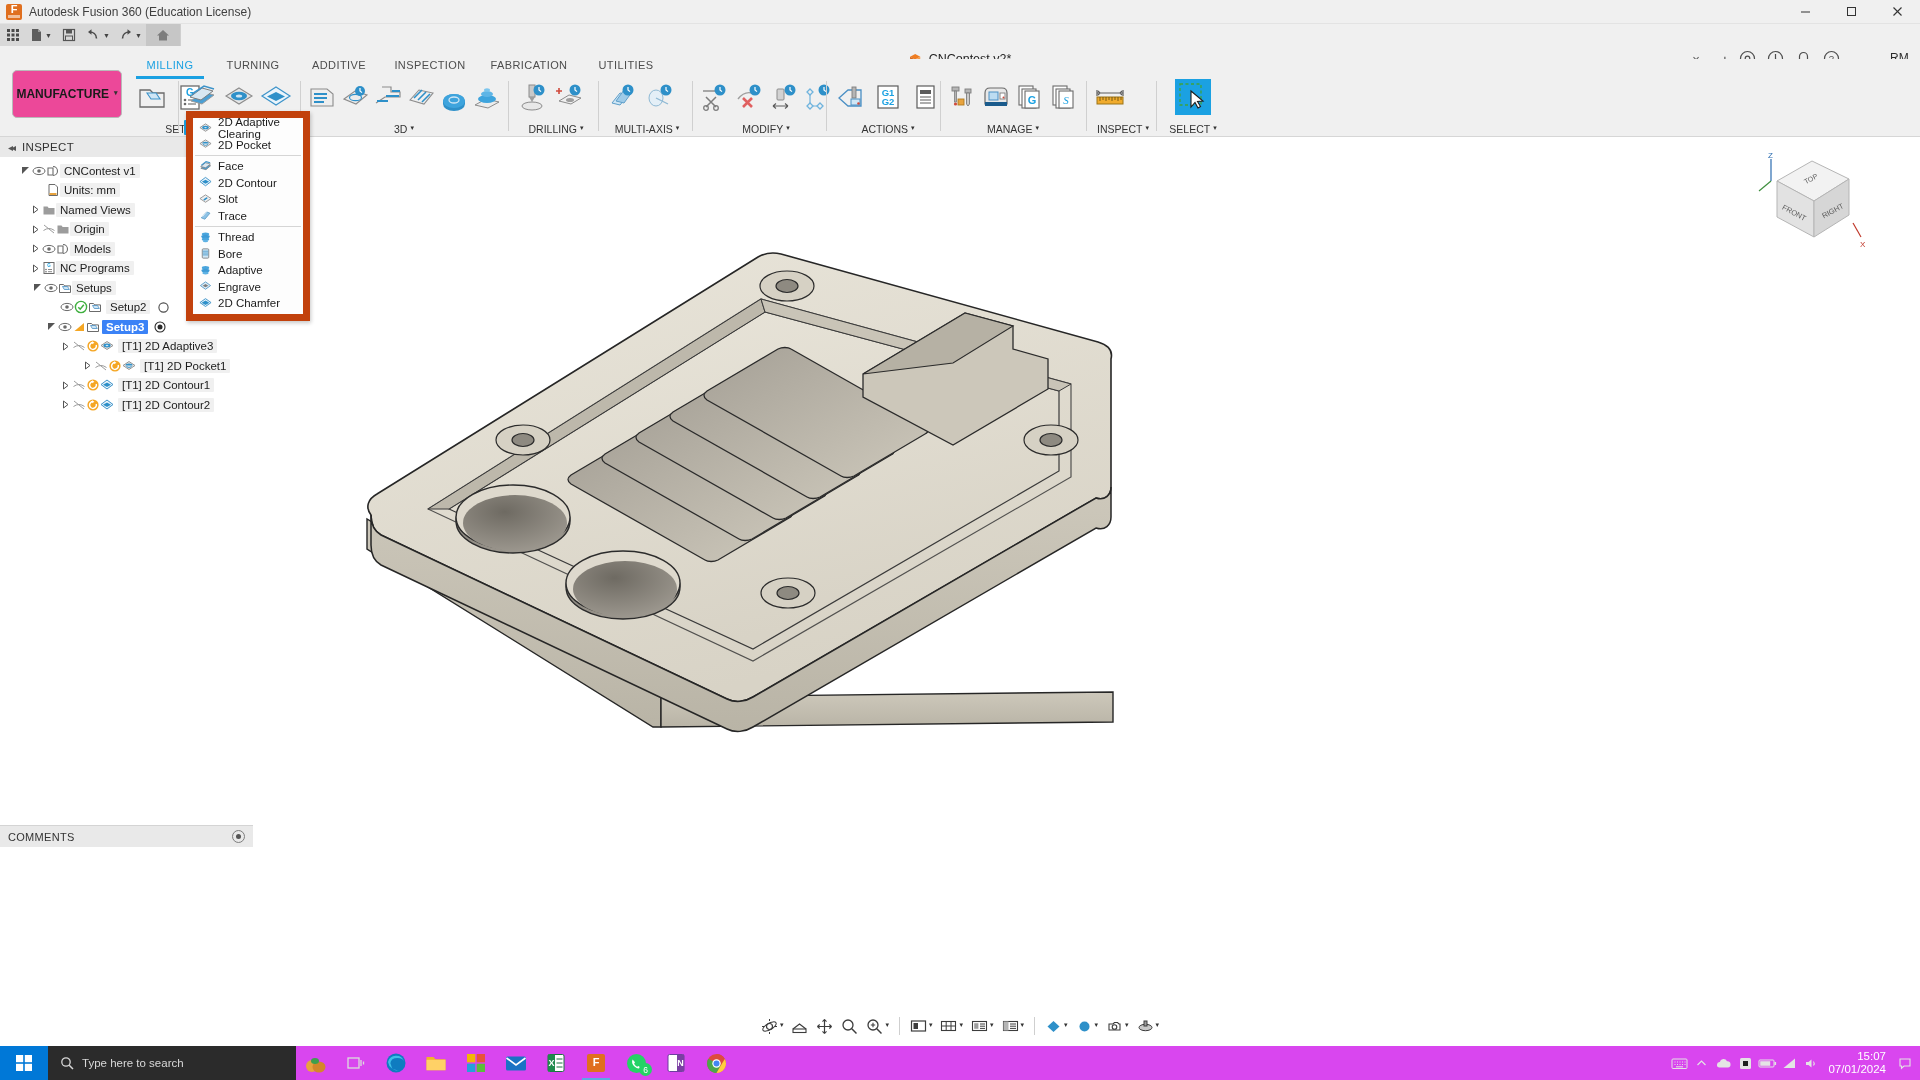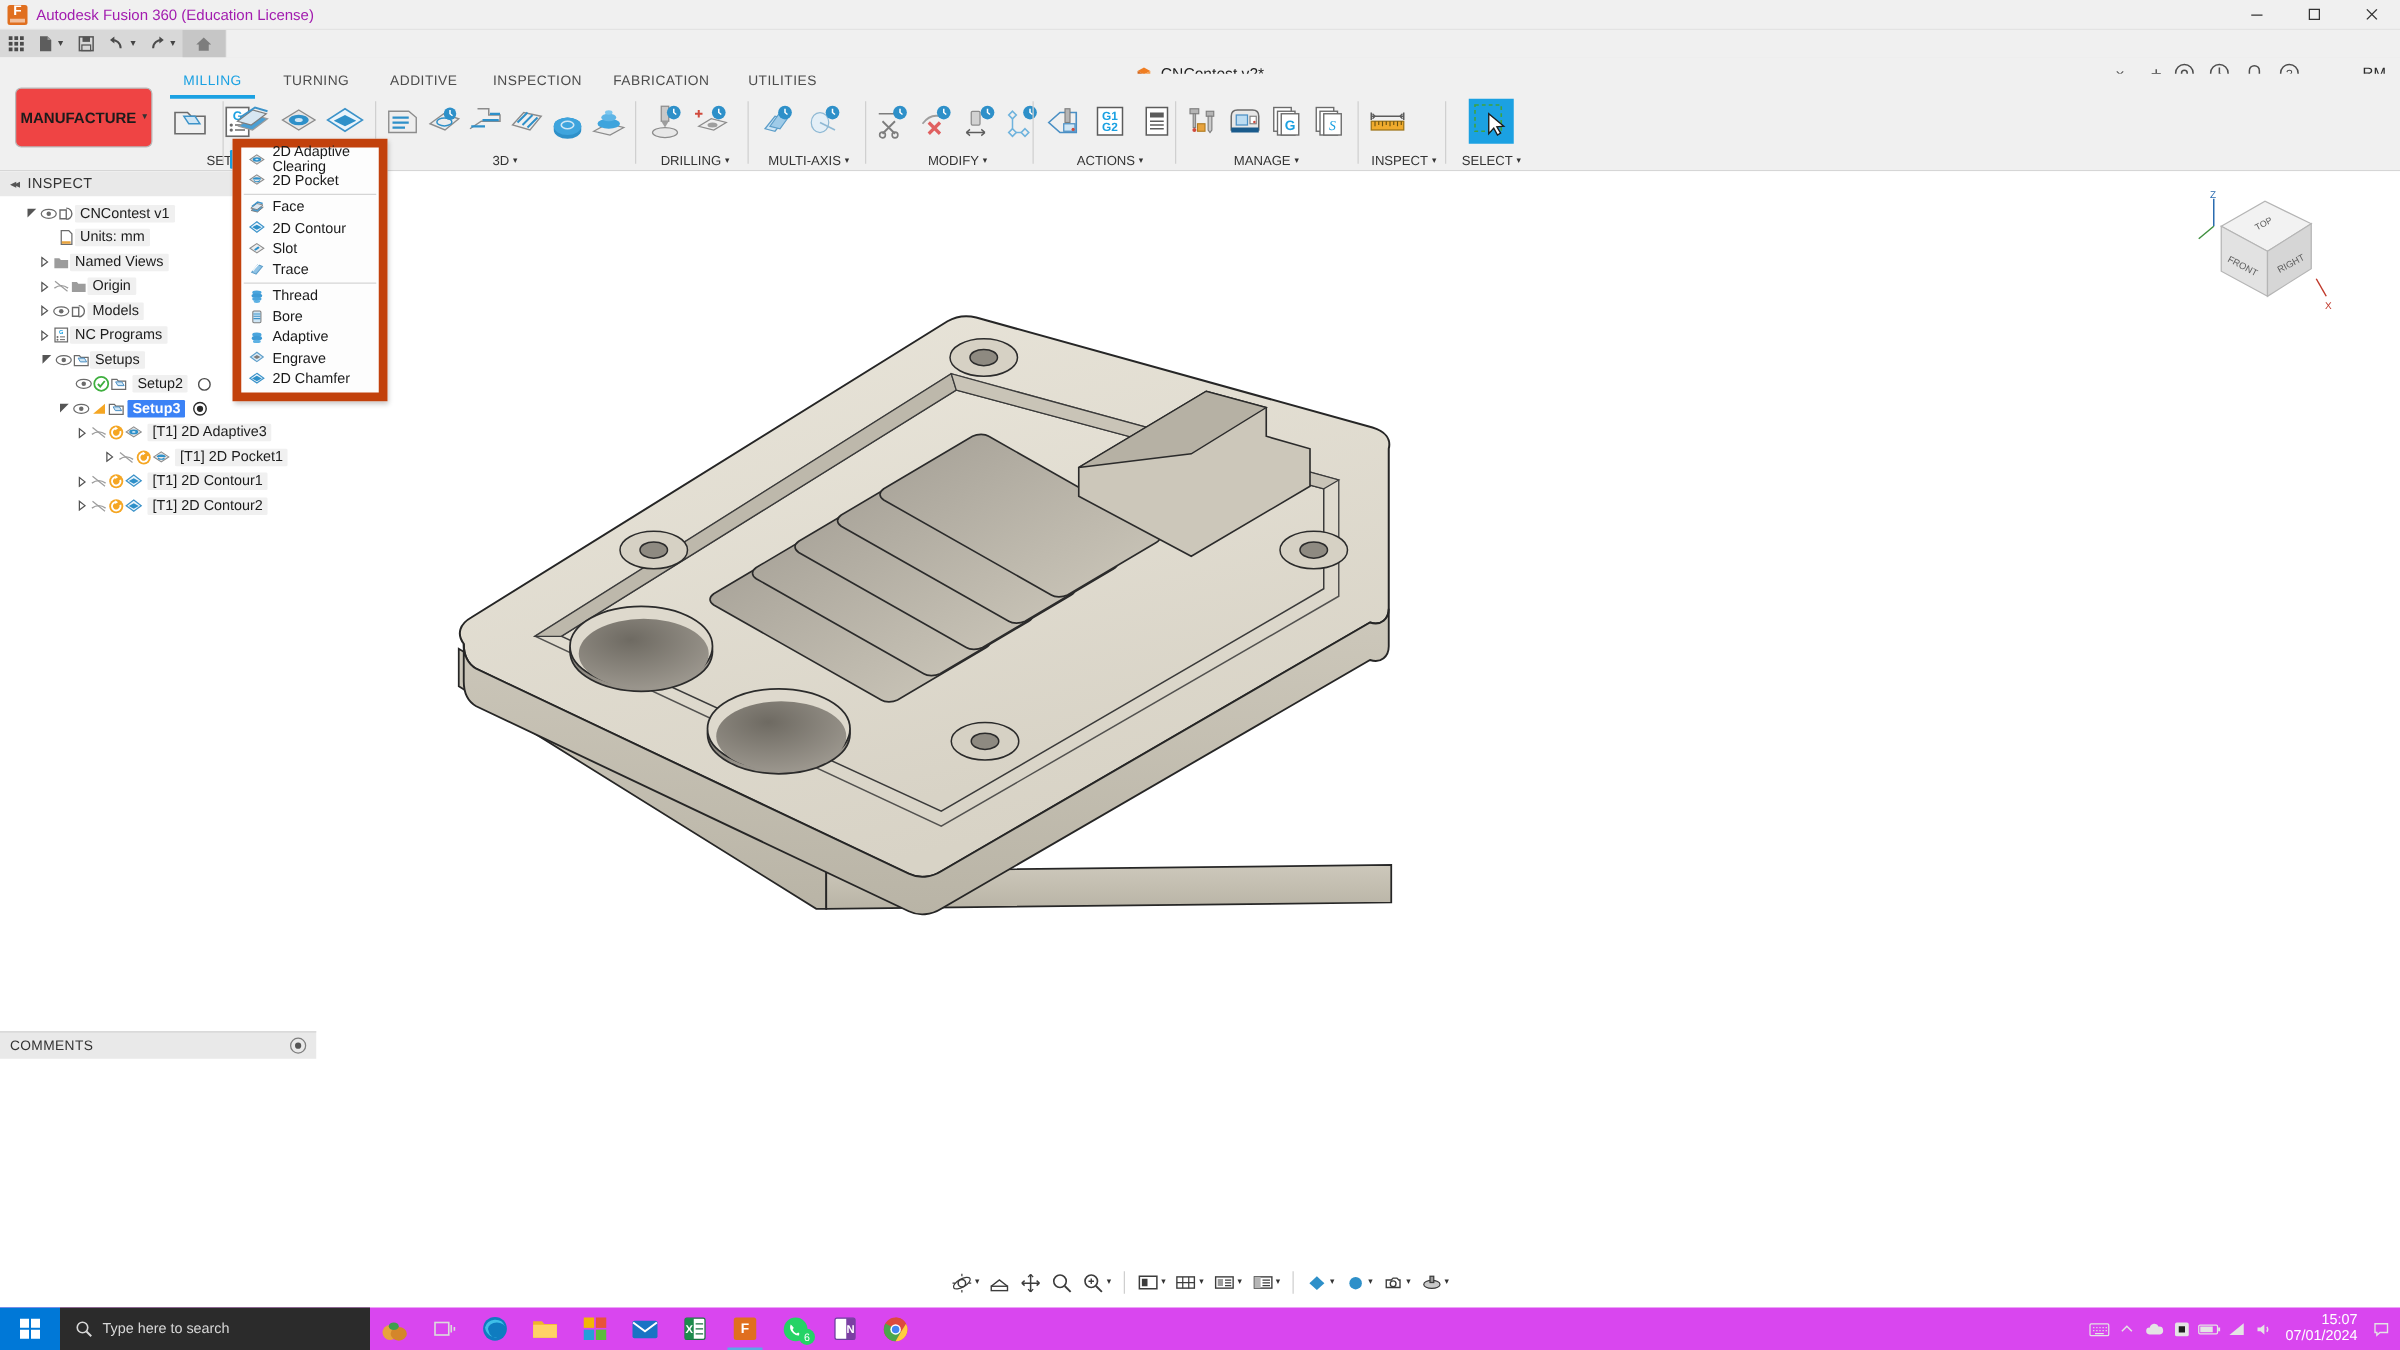--- a/index.html
+++ b/index.html
@@ -23,21 +23,21 @@
   }
   .tb-appicon::after {
     content: "F"; position: absolute; left: 0; top: -1px; width: 16px;
     text-align: center; font-size: 11px; font-weight: bold; color: #fff;
     font-family: "Liberation Sans", sans-serif;
   }
   .tb-appicon::before {
     content:""; position:absolute; left:2px; bottom:2px; width:12px; height:3px;
     background: rgba(255,255,255,.55);
   }
-  .tb-title { font-size: 12px; color: #a21caf; }
+  .tb-title { font-size: 12px; color: #404040; }
   .tb-btns { margin-left: auto; display: flex; height: 24px; }
   .tb-btn {
     width: 46px; height: 24px; display: flex; align-items: center; justify-content: center;
     font-size: 12px; color: #333;
   }
   .tb-btn svg { display: block; }
 
   
   .qa-row {
     position: absolute; top: 24px; left: 0; width: 1920px; height: 22px;
@@ -85,21 +85,21 @@
     font-size: 12px; color: #2b2b2b; letter-spacing: .2px;
   }
 
   
   .ribbon {
     position: absolute; top: 59px; left: 0; width: 1920px; height: 78px;
     background: #f0f0f0; border-bottom: 1px solid #d6d6d6;
   }
   .wsbox {
     position: absolute; left: 12px; top: 11px; width: 110px; height: 48px;
-    border: 1px solid #b9b9b9; border-radius: 5px; background: #ef4444;
+    border: 1px solid #b9b9b9; border-radius: 5px; background: #ec4899;
     display: flex; align-items: center; justify-content: center; gap: 5px;
     font-size: 12px; font-weight: bold; color: #1b1b1b;
   }
   .tabs {
     position: absolute; top: 0; left: 130px; height: 20px; display: flex; gap: 0;
   }
   .rtab {
     font-size: 11px; color: #4d4d4d; letter-spacing: .4px;
     padding: 0 0 4px 0; text-align: center; position: relative;
   }

